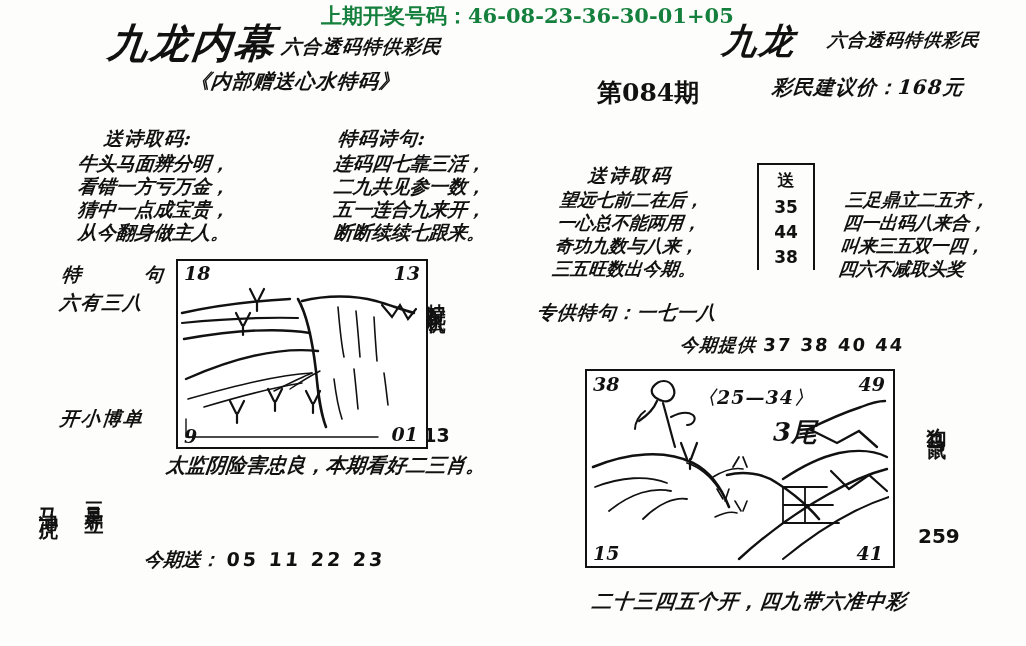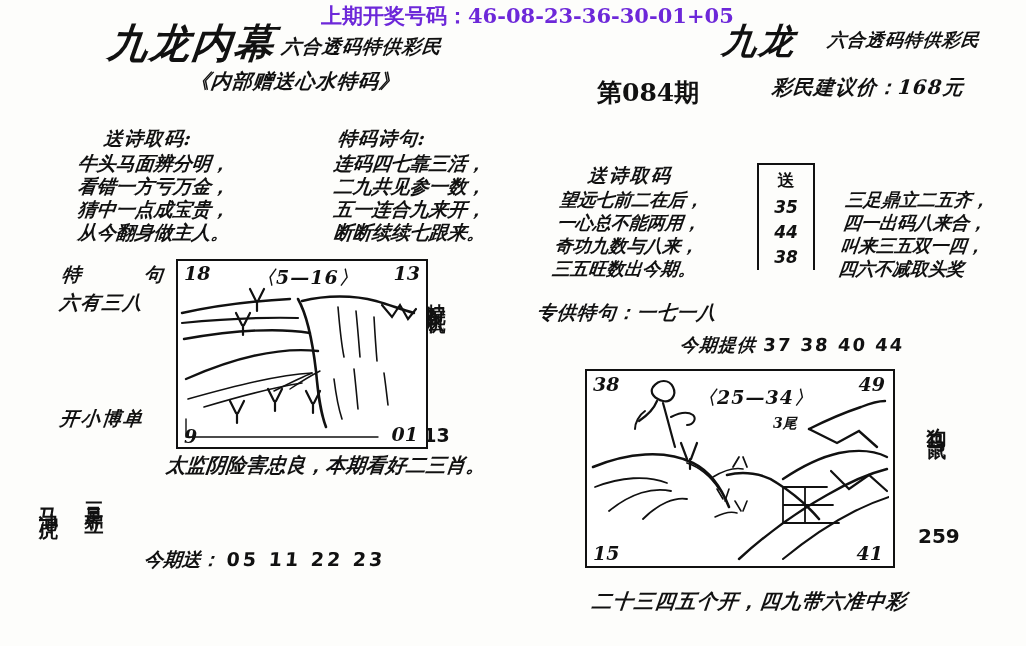--- a/index.html
+++ b/index.html
@@ -29,21 +29,21 @@
   }
   .brand-right{
     left:722px;top:18px;font-size:35px;letter-spacing:2px;
     font-style:italic;transform:skewX(-6deg);
   }
   .brand-right-sub{
     left:828px;top:28px;font-size:18px;letter-spacing:1px;
     font-style:italic;transform:skewX(-7deg);
   }
   .draw-nums{
-    left:321px;top:2px;font-size:21px;color:#6d28d9;font-weight:bold;
+    left:321px;top:2px;font-size:21px;color:#15803d;font-weight:bold;
     letter-spacing:0px;
   }
   .inner-title{
     left:190px;top:68px;font-size:20px;letter-spacing:1px;
     font-style:italic;transform:skewX(-6deg);
   }
   .issue{left:597px;top:76px;font-size:25px;letter-spacing:0px;}
   .price{left:772px;top:74px;font-size:20px;letter-spacing:1px;
     font-style:italic;transform:skewX(-5deg);}
 
@@ -67,38 +67,38 @@
   .poem4{left:842px;top:188px;font-size:18px;line-height:23px;font-style:italic;transform:skewX(-6deg);}
 
   
   .sendbox{
     left:757px;top:163px;width:54px;height:105px;
     border:2px solid #111;border-bottom:none;
     text-align:center;overflow:hidden;
   }
   .sendbox .hd{font-size:17px;margin-top:4px;font-weight:bold;}
   .sendbox .v{font-size:17px;margin-top:5px;font-weight:bold;
-    font-family:"DejaVu Sans","Liberation Sans",sans-serif;font-style:italic;}
+    font-family:"DejaVu Sans","Liberation Sans",sans-serif;}
 
   .special-line{left:537px;top:300px;font-size:19px;letter-spacing:1px;font-style:italic;transform:skewX(-6deg);}
   .provide-line{left:680px;top:333px;font-size:18px;letter-spacing:1px;font-style:italic;transform:skewX(-5deg);}
   .provide-line .pn{font-family:"DejaVu Sans","Liberation Sans",sans-serif;
     font-style:normal;transform:none;display:inline-block;letter-spacing:2px;}
 
   
   .pic{
     border:2px solid #111;background:#fff;overflow:hidden;position:absolute;
   }
   .pic-l{left:176px;top:259px;width:248px;height:186px;}
   .pic-r{left:585px;top:369px;width:306px;height:195px;}
   .corner{position:absolute;font-size:19px;font-style:italic;font-weight:bold;
     font-family:"DejaVu Serif","Liberation Serif",serif;}
   .rng{position:absolute;font-size:19px;font-style:italic;font-weight:bold;
     font-family:"DejaVu Serif","Liberation Serif",serif;letter-spacing:1px;}
-  .tailtag{position:absolute;font-size:14px;font-weight:bold;
+  .tailtag{position:absolute;font-size:26px;font-weight:bold;
     font-family:"DejaVu Serif","Liberation Serif",serif;font-style:italic;}
 
   
   .lab-te{left:62px;top:262px;font-size:19px;letter-spacing:22px;font-style:italic;transform:skewX(-6deg);}
   .lab-liu{left:60px;top:290px;font-size:19px;letter-spacing:2px;font-style:italic;transform:skewX(-6deg);}
   .lab-kai{left:60px;top:406px;font-size:19px;letter-spacing:2px;font-style:italic;transform:skewX(-6deg);}
   .vert{writing-mode:vertical-rl;text-orientation:upright;}
   .lab-tpxj{left:424px;top:288px;font-size:19px;line-height:26px;letter-spacing:4px;}
   .lab-013{left:410px;top:424px;font-size:19px;font-weight:bold;
     font-family:"DejaVu Sans","Liberation Sans",sans-serif;}
@@ -213,21 +213,20 @@
           <path d="M52,140 L58,152 M66,140 L60,152 M59,152 L59,162"></path>
           <path d="M90,128 L96,140 M104,128 L98,140 M97,140 L97,150"></path>
           <path d="M128,130 L134,142 M142,130 L136,142 M135,142 L135,152"></path>
         </g>
       </g>
     </svg>
     <div class="corner" style="left:6px;top:1px;">18</div>
     <div class="corner" style="right:6px;top:1px;">13</div>
     <div class="corner" style="left:6px;bottom:0px;">9</div>
     <div class="corner" style="right:8px;bottom:2px;">01</div>
-    <div class="rng" style="left:78px;top:4px;">〈5—16〉</div>
   </div>
 
   <div class="abs cn cap-left">太监阴险害忠良，本期看好二三肖。</div>
   <div class="abs cn send-left">
     <span>今期送：</span>
     <span class="sn">05  11  22  23</span>
   </div>
   <div class="abs cn vert v-ma">马冲虎</div>
   <div class="abs cn vert v-san">三足鼎立</div>
 

